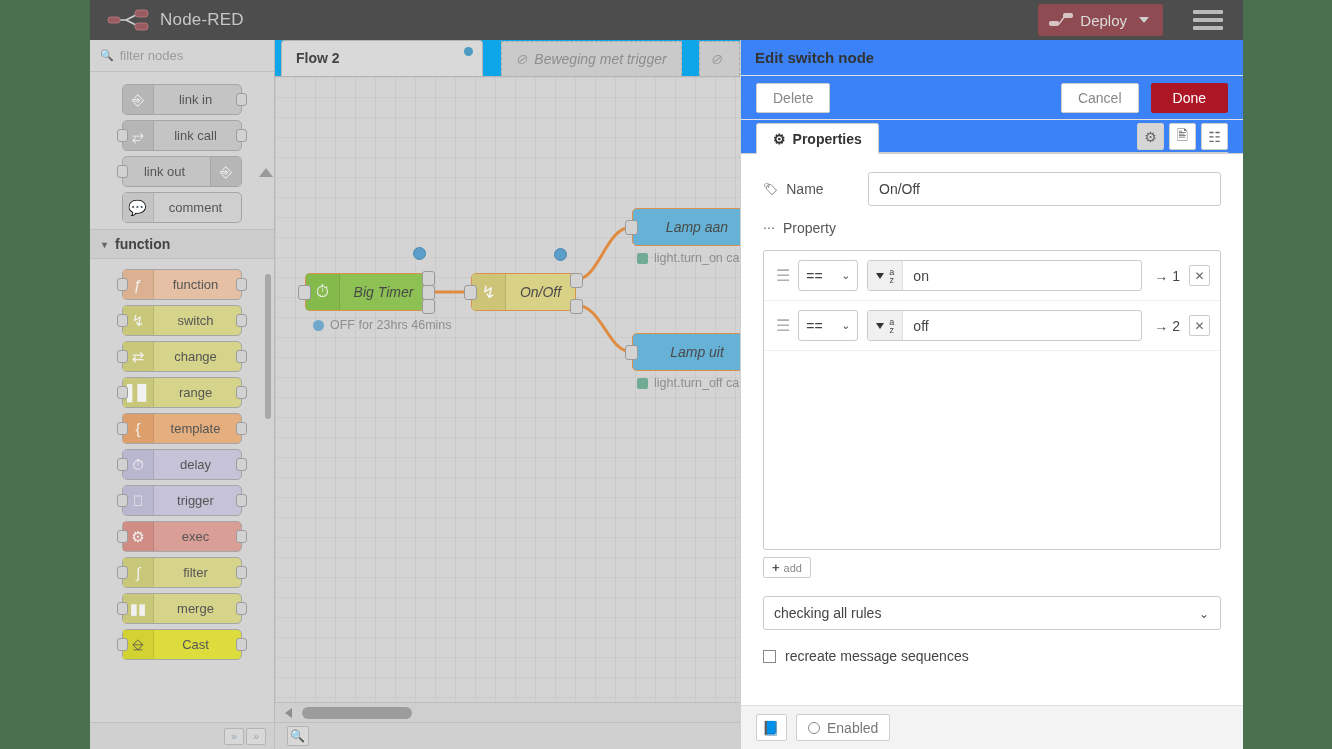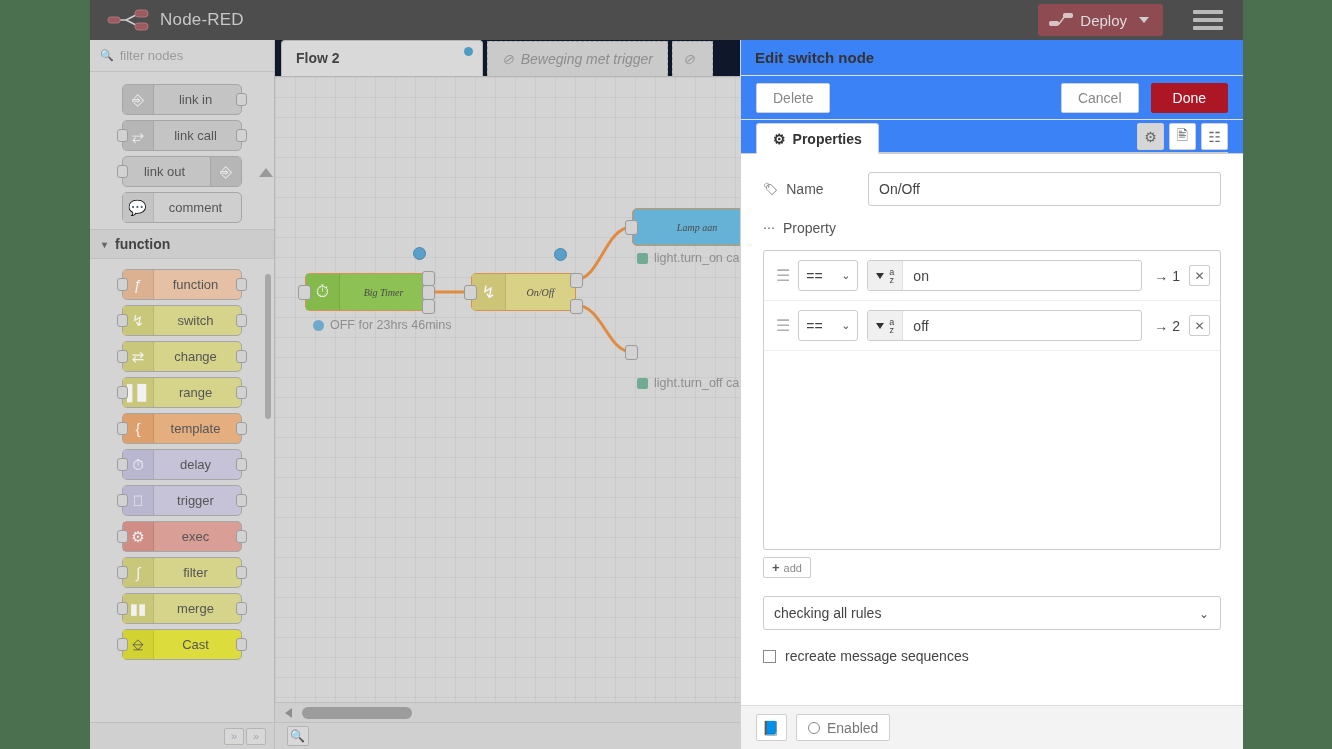--- a/index.html
+++ b/index.html
@@ -88,22 +88,22 @@
     position: absolute; right: 1px; width: 0; height: 0;
     border-left: 7px solid transparent; border-right: 7px solid transparent;
   }
   .pal-arrow.up { top: 84px; border-bottom: 9px solid #9a9a9a; }
 
   
   .workspace {
     position: absolute; left: 275px; top: 40px; width: 465px; height: 682px;
     background: #d4d4d4; overflow: hidden;
   }
-  .tabbar { height: 37px; background: #0f172a; display: flex; align-items: flex-end;
-            border-bottom: 1px solid #b5b5b5; position: relative; }
+  .tabbar { height: 37px; background: #0ea5e9; display: flex; align-items: flex-end;
+            border-bottom: 1px solid #b5b5b5; position: relative; justify-content: space-between; }
   .tab {
     height: 36px; display: flex; align-items: center; padding: 0 14px;
     font-size: 14px; position: relative; cursor: pointer; white-space: nowrap;
   }
   .tab.active {
     background: #d9d9d9; color: #444; font-weight: bold;
     border: 1px solid #b5b5b5; border-bottom: 1px solid #d9d9d9;
     border-radius: 4px 4px 0 0; min-width: 202px; margin-left: 6px;
   }
   .tab.inactive {
@@ -125,22 +125,22 @@
   .fnode {
     position: absolute; height: 38px; border: 1px solid #d9924d; border-radius: 5px;
     display: flex; align-items: center; cursor: pointer;
   }
   .fnode .ic {
     width: 34px; height: 100%; display: flex; align-items: center;
     justify-content: center; border-right: 1px solid rgba(0,0,0,.08);
     color: #f5f5f5; font-size: 17px;
   }
   .fnode .nm {
-    flex: 1; text-align: center; font-size: 10px; font-style: italic;
-    color: #4a4a4a; padding: 0 10px; font-family: Liberation Serif, serif;
+    flex: 1; text-align: center; font-size: 14px; font-style: italic;
+    color: #4a4a4a; padding: 0 10px;
   }
   .fport {
     position: absolute; width: 13px; height: 15px; background: #d3d3d3;
     border: 1px solid #9a9a9a; border-radius: 3px;
   }
   .bluedot {
     position: absolute; width: 13px; height: 13px; border-radius: 50%;
     background: #5b9ec9; border: 1px solid #4a87ad;
   }
   .nodestatus {
@@ -516,20 +516,23 @@
 
       <div class="fnode" style="left:357px; top:131px; width:130px; background:#66b2d6;">
         <span class="nm">Lamp aan</span>
       </div>
       <span class="fport" style="left:350px; top:143px;"></span>
       <div class="nodestatus" style="left:362px; top:174px;">
         <span class="statusdot" style="background:#71ab94;"></span>
         <span>light.turn_on ca</span>
       </div>
 
+      <div class="fnode" style="left:357px; top:256px; width:130px; background:#66b2d6;">
+        <span class="nm">Lamp uit</span>
+      </div>
       <span class="fport" style="left:350px; top:268px;"></span>
       <div class="nodestatus" style="left:362px; top:299px;">
         <span class="statusdot" style="background:#71ab94;"></span>
         <span>light.turn_off ca</span>
       </div>
 
       <div class="hscroll-row">
         <span class="hscroll-arrow"></span>
         <span class="hscroll-track">
           <span class="hscroll-thumb"></span>

